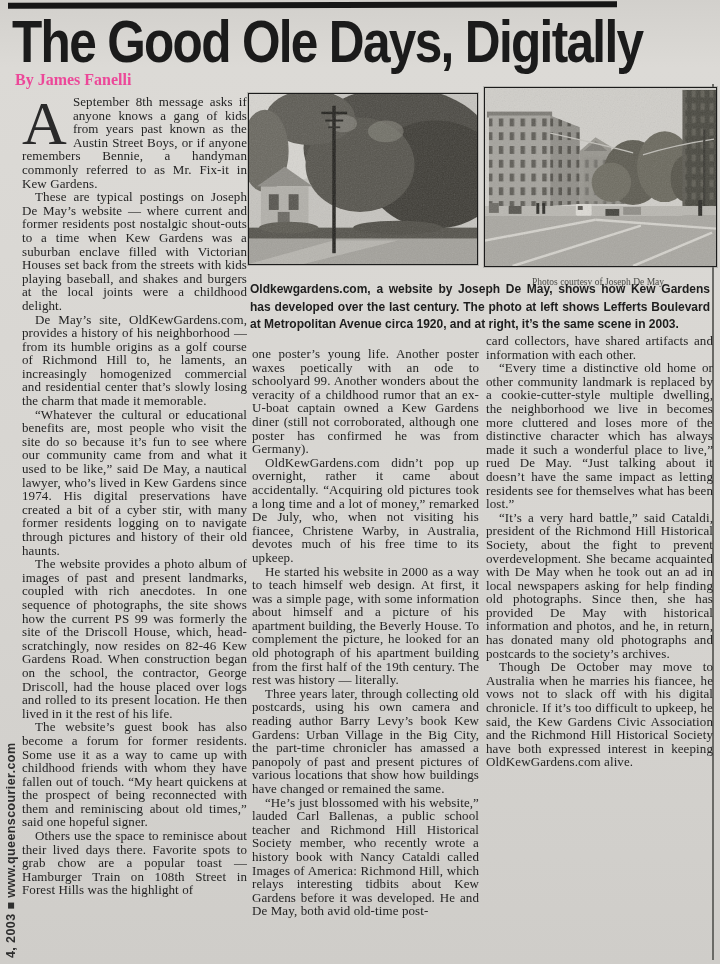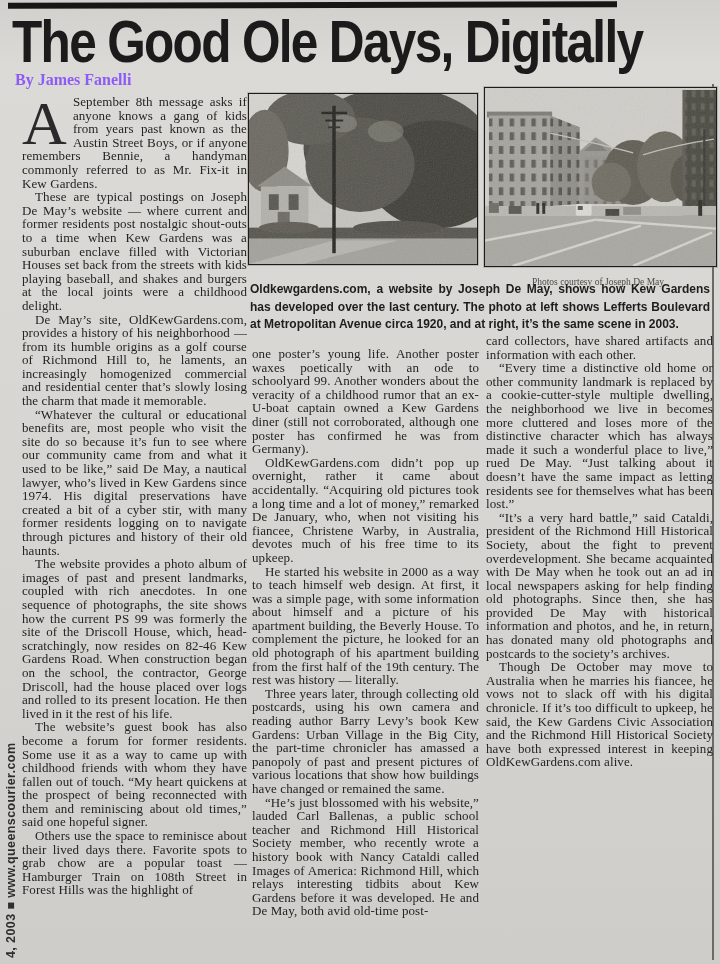--- a/index.html
+++ b/index.html
@@ -8,21 +8,21 @@
     background:linear-gradient(180deg,#d2d0cc 0%,#dcdad6 7%,#d7d5d1 55%,#cfcdc9 100%);
     font-family:"Liberation Serif",serif;color:#242424;
   }
   .topbar{position:absolute;left:8px;top:2px;width:609px;height:6px;background:#161616;transform:rotate(-0.15deg);}
   .right-rule{position:absolute;left:712px;top:84px;width:2px;height:876px;background:#6a6a66;}
   .headline{
     position:absolute;left:12px;top:8px;margin:0;white-space:nowrap;
     font-family:"Liberation Sans",sans-serif;font-weight:bold;font-size:59px;
     letter-spacing:-2px;color:#1b1b1b;transform:scaleX(0.84);transform-origin:left top;
   }
-  .byline{position:absolute;left:15px;top:71px;font-weight:bold;font-size:16px;color:#8b5cf6;}
+  .byline{position:absolute;left:15px;top:71px;font-weight:bold;font-size:16px;color:#ec4899;}
   .edge-text{
     position:absolute;left:4px;top:958px;transform:rotate(-90deg);transform-origin:left top;
     font-family:"Liberation Sans",sans-serif;font-weight:bold;font-size:12.5px;
     letter-spacing:.4px;color:#2e2e2e;white-space:nowrap;
   }
   .col{position:absolute;overflow:hidden;}
   .col-1{left:22px;top:95px;width:225px;height:862px;}
   .col-2{left:252px;top:334px;width:227px;height:624px;margin-top:13px;}
   .col-3{left:486px;top:334px;width:227px;height:624px;}
   .col p{margin:0;text-indent:13px;font-size:13px;line-height:13.6px;text-align:justify;letter-spacing:.1px;}
@@ -166,21 +166,21 @@
   <p>These are typical postings on Joseph De May’s website — where current and former residents post nostalgic shout-outs to a time when Kew Gardens was a suburban enclave filled with Victorian Houses set back from the streets with kids playing baseball, and shakes and burgers at the local joints were a childhood delight.</p>
   <p>De May’s site, OldKewGardens.com, provides a history of his neighborhood — from its humble origins as a golf course of Richmond Hill to, he laments, an increasingly homogenized commercial and residential center that’s slowly losing the charm that made it memorable.</p>
   <p>“Whatever the cultural or educational benefits are, most people who visit the site do so because it’s fun to see where our community came from and what it used to be like,” said De May, a nautical lawyer, who’s lived in Kew Gardens since 1974. His digital preservations have created a bit of a cyber stir, with many former residents logging on to navigate through pictures and history of their old haunts.</p>
   <p>The website provides a photo album of images of past and present landmarks, coupled with rich anecdotes. In one sequence of photographs, the site shows how the current PS 99 was formerly the site of the Driscoll House, which, head-scratchingly, now resides on 82-46 Kew Gardens Road. When construction began on the school, the contractor, George Driscoll, had the house placed over logs and rolled to its present location. He then lived in it the rest of his life.</p>
   <p>The website’s guest book has also become a forum for former residents. Some use it as a way to came up with childhood friends with whom they have fallen out of touch. “My heart quickens at the prospect of being reconnected with them and reminiscing about old times,” said one hopeful signer.</p>
   <p>Others use the space to reminisce about their lived days there. Favorite spots to grab chow are a popular toast — Hamburger Train on 108th Street in Forest Hills was the highlight of</p>
 </div>
 
 <div class="col col-2">
   <p class="lead">one poster’s young life. Another poster waxes poetically with an ode to schoolyard 99. Another wonders about the veracity of a childhood rumor that an ex-U-boat captain owned a Kew Gardens diner (still not corroborated, although one poster has confirmed he was from Germany).</p>
-  <p>OldKewGardens.com didn’t pop up overnight, rather it came about accidentally. “Acquiring old pictures took a long time and a lot of money,” remarked De January, who, when not visiting his fiancee, Christene Warby, in Australia, devotes much of his free time to its upkeep.</p>
+  <p>OldKewGardens.com didn’t pop up overnight, rather it came about accidentally. “Acquiring old pictures took a long time and a lot of money,” remarked De July, who, when not visiting his fiancee, Christene Warby, in Australia, devotes much of his free time to its upkeep.</p>
   <p>He started his website in 2000 as a way to teach himself web design. At first, it was a simple page, with some information about himself and a picture of his apartment building, the Beverly House. To complement the picture, he looked for an old photograph of his apartment building from the first half of the 19th century. The rest was history — literally.</p>
   <p>Three years later, through collecting old postcards, using his own camera and reading author Barry Levy’s book Kew Gardens: Urban Village in the Big City, the part-time chronicler has amassed a panopoly of past and present pictures of various locations that show how buildings have changed or remained the same.</p>
   <p>“He’s just blossomed with his website,” lauded Carl Ballenas, a public school teacher and Richmond Hill Historical Society member, who recently wrote a history book with Nancy Cataldi called Images of America: Richmond Hill, which relays interesting tidbits about Kew Gardens before it was developed. He and De May, both avid old-time post-</p>
 </div>
 
 <div class="col col-3">
   <p class="lead">card collectors, have shared artifacts and information with each other.</p>
   <p>“Every time a distinctive old home or other community landmark is replaced by a cookie-cutter-style multiple dwelling, the neighborhood we live in becomes more cluttered and loses more of the distinctive character which has always made it such a wonderful place to live,” rued De May. “Just talking about it doesn’t have the same impact as letting residents see for themselves what has been lost.”</p>
   <p>“It’s a very hard battle,” said Cataldi, president of the Richmond Hill Historical Society, about the fight to prevent overdevelopment. She became acquainted with De May when he took out an ad in local newspapers asking for help finding old photographs. Since then, she has provided De May with historical information and photos, and he, in return, has donated many old photographs and postcards to the society’s archives.</p>
   <p>Though De October may move to Australia when he marries his fiancee, he vows not to slack off with his digital chronicle. If it’s too difficult to upkeep, he said, the Kew Gardens Civic Association and the Richmond Hill Historical Society have both expressed interest in keeping OldKewGardens.com alive.</p>

